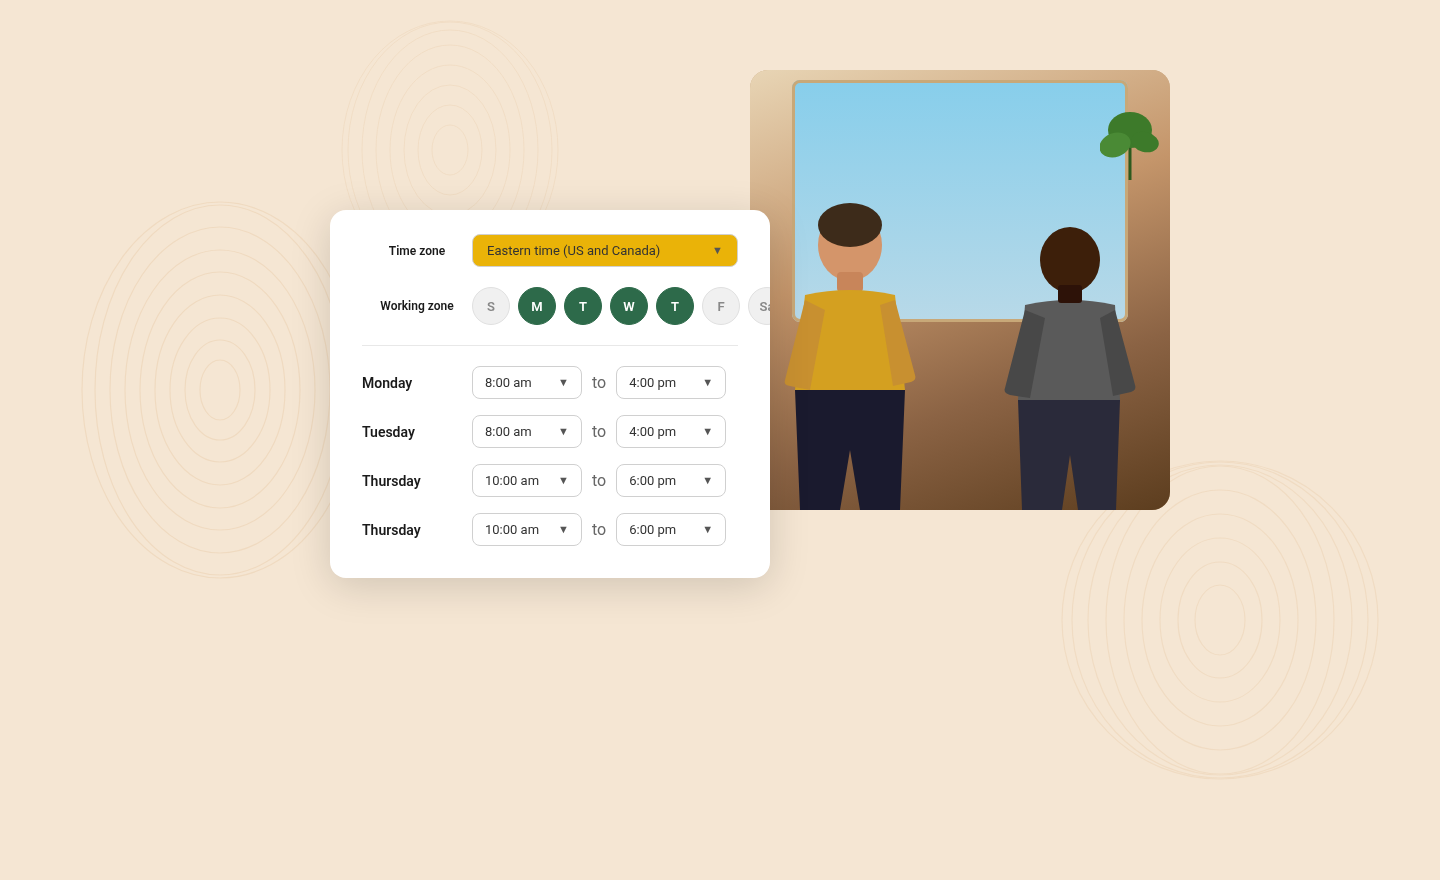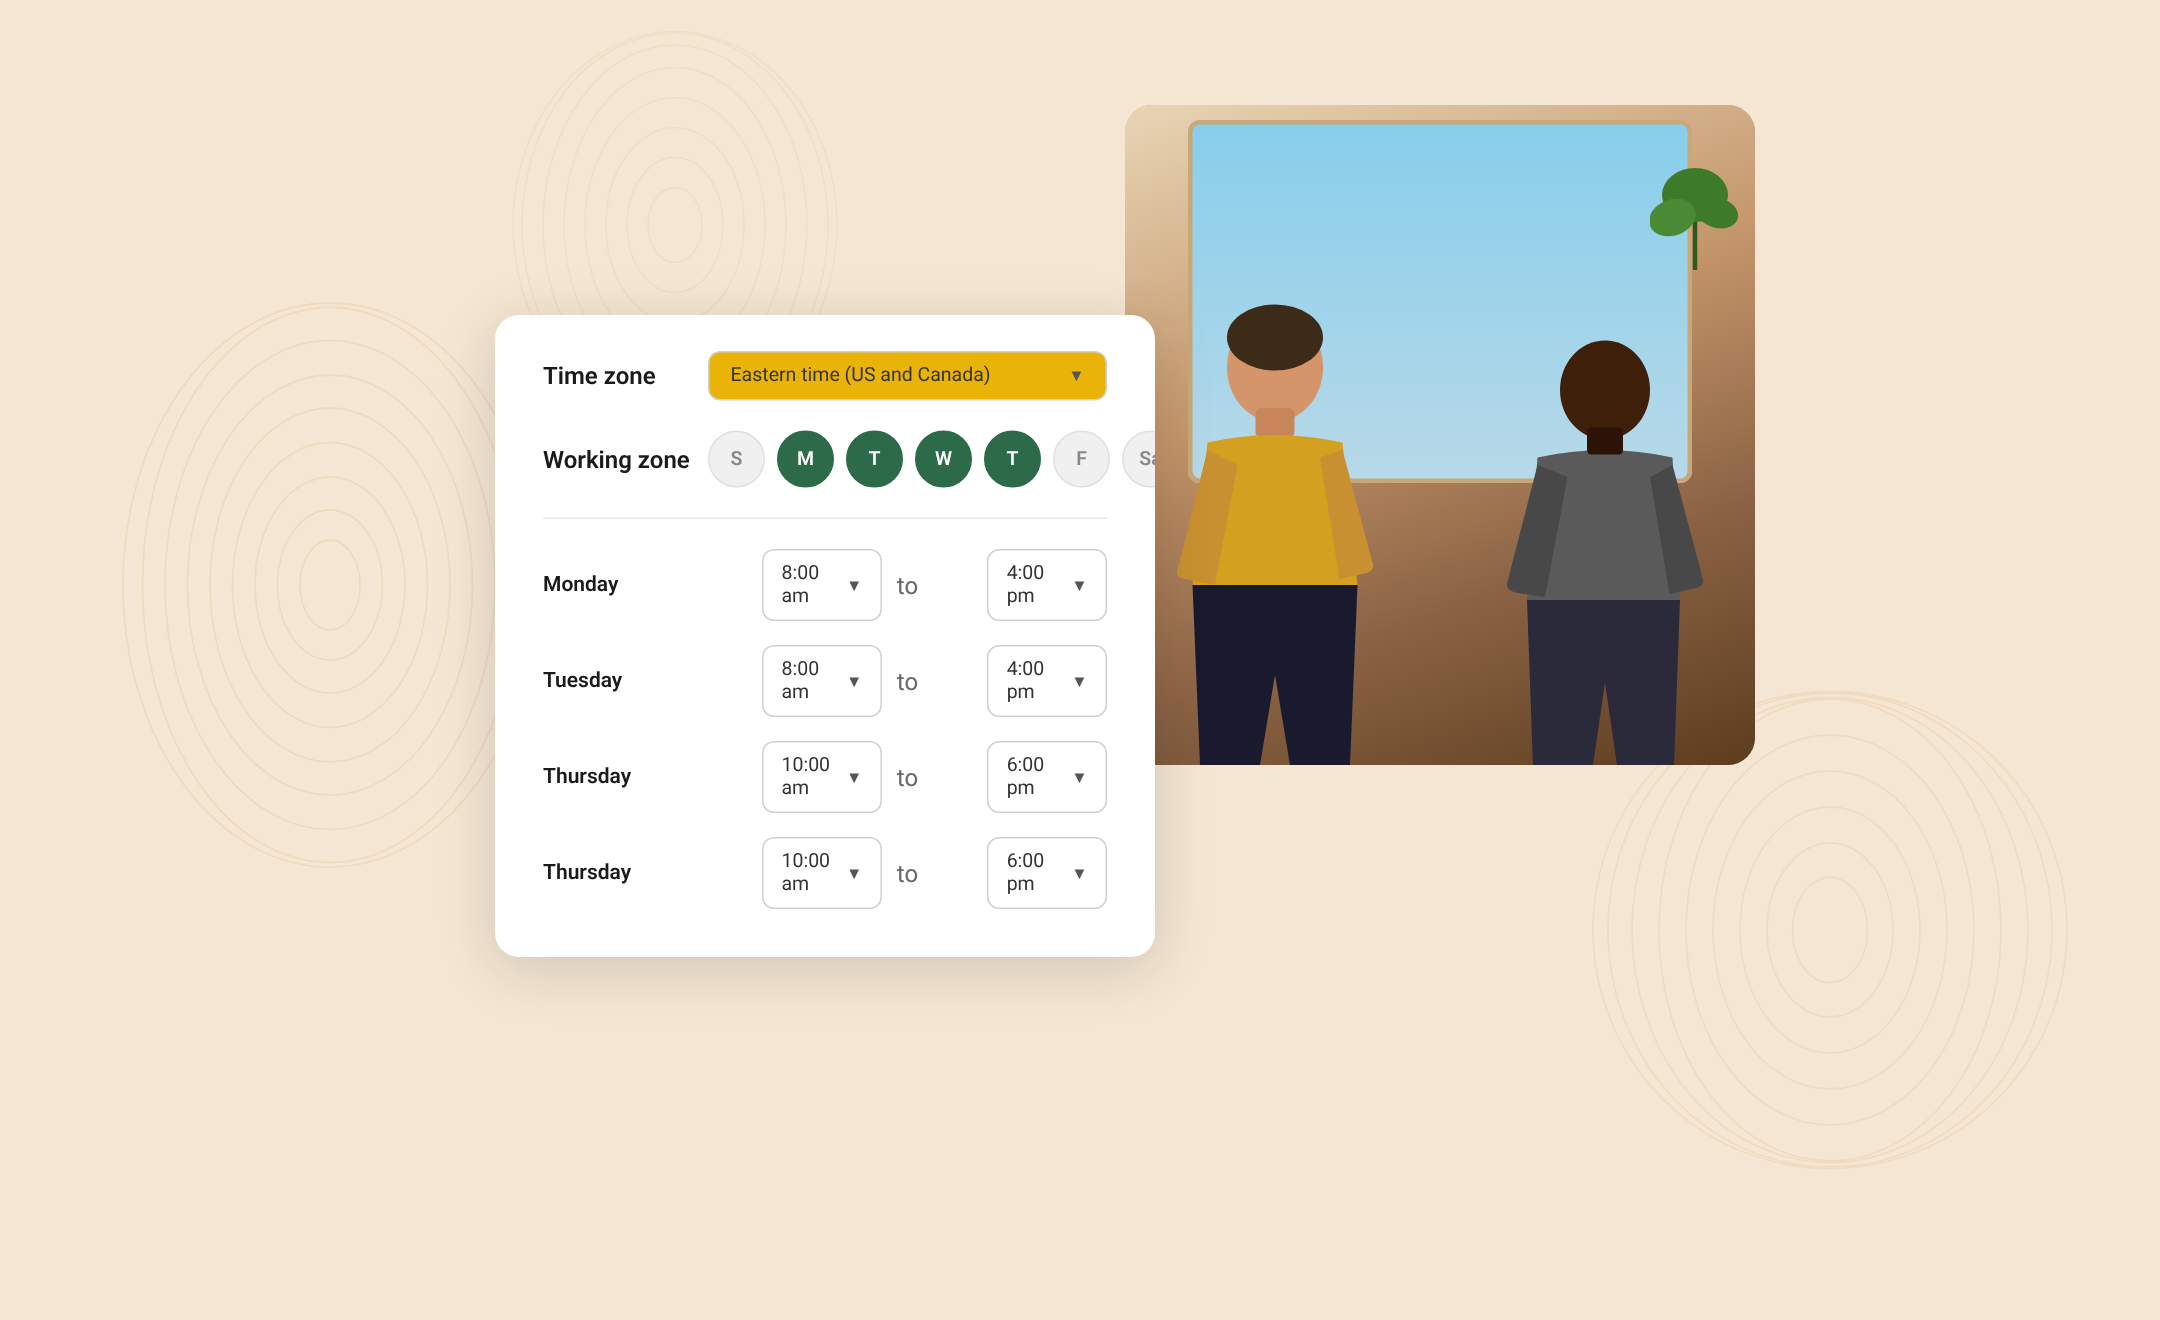--- a/index.html
+++ b/index.html
@@ -69,24 +69,25 @@
     }
 
     
     .form-row {
       display: flex;
       align-items: center;
       margin-bottom: 20px;
     }
 
     .form-label {
-      font-size: 16px;
+      font-size: 12px;
       font-weight: 600;
       color: #1a1a1a;
       min-width: 110px;
+      text-align: center;
     }
 
     .timezone-select {
       display: flex;
       align-items: center;
       border: 1.5px solid #d0d0d0;
       border-radius: 8px;
       padding: 8px 14px;
       cursor: pointer;
       background: #eab308;
@@ -169,21 +170,20 @@
     .time-select {
       display: flex;
       align-items: center;
       border: 1.5px solid #d0d0d0;
       border-radius: 8px;
       padding: 8px 12px;
       cursor: pointer;
       background: white;
       width: 110px;
       justify-content: space-between;
-      margin-left: 36px;
     }
 
     .time-text {
       font-size: 13px;
       color: #333;
     }
 
     .to-text {
       font-size: 16px;
       color: #666;

